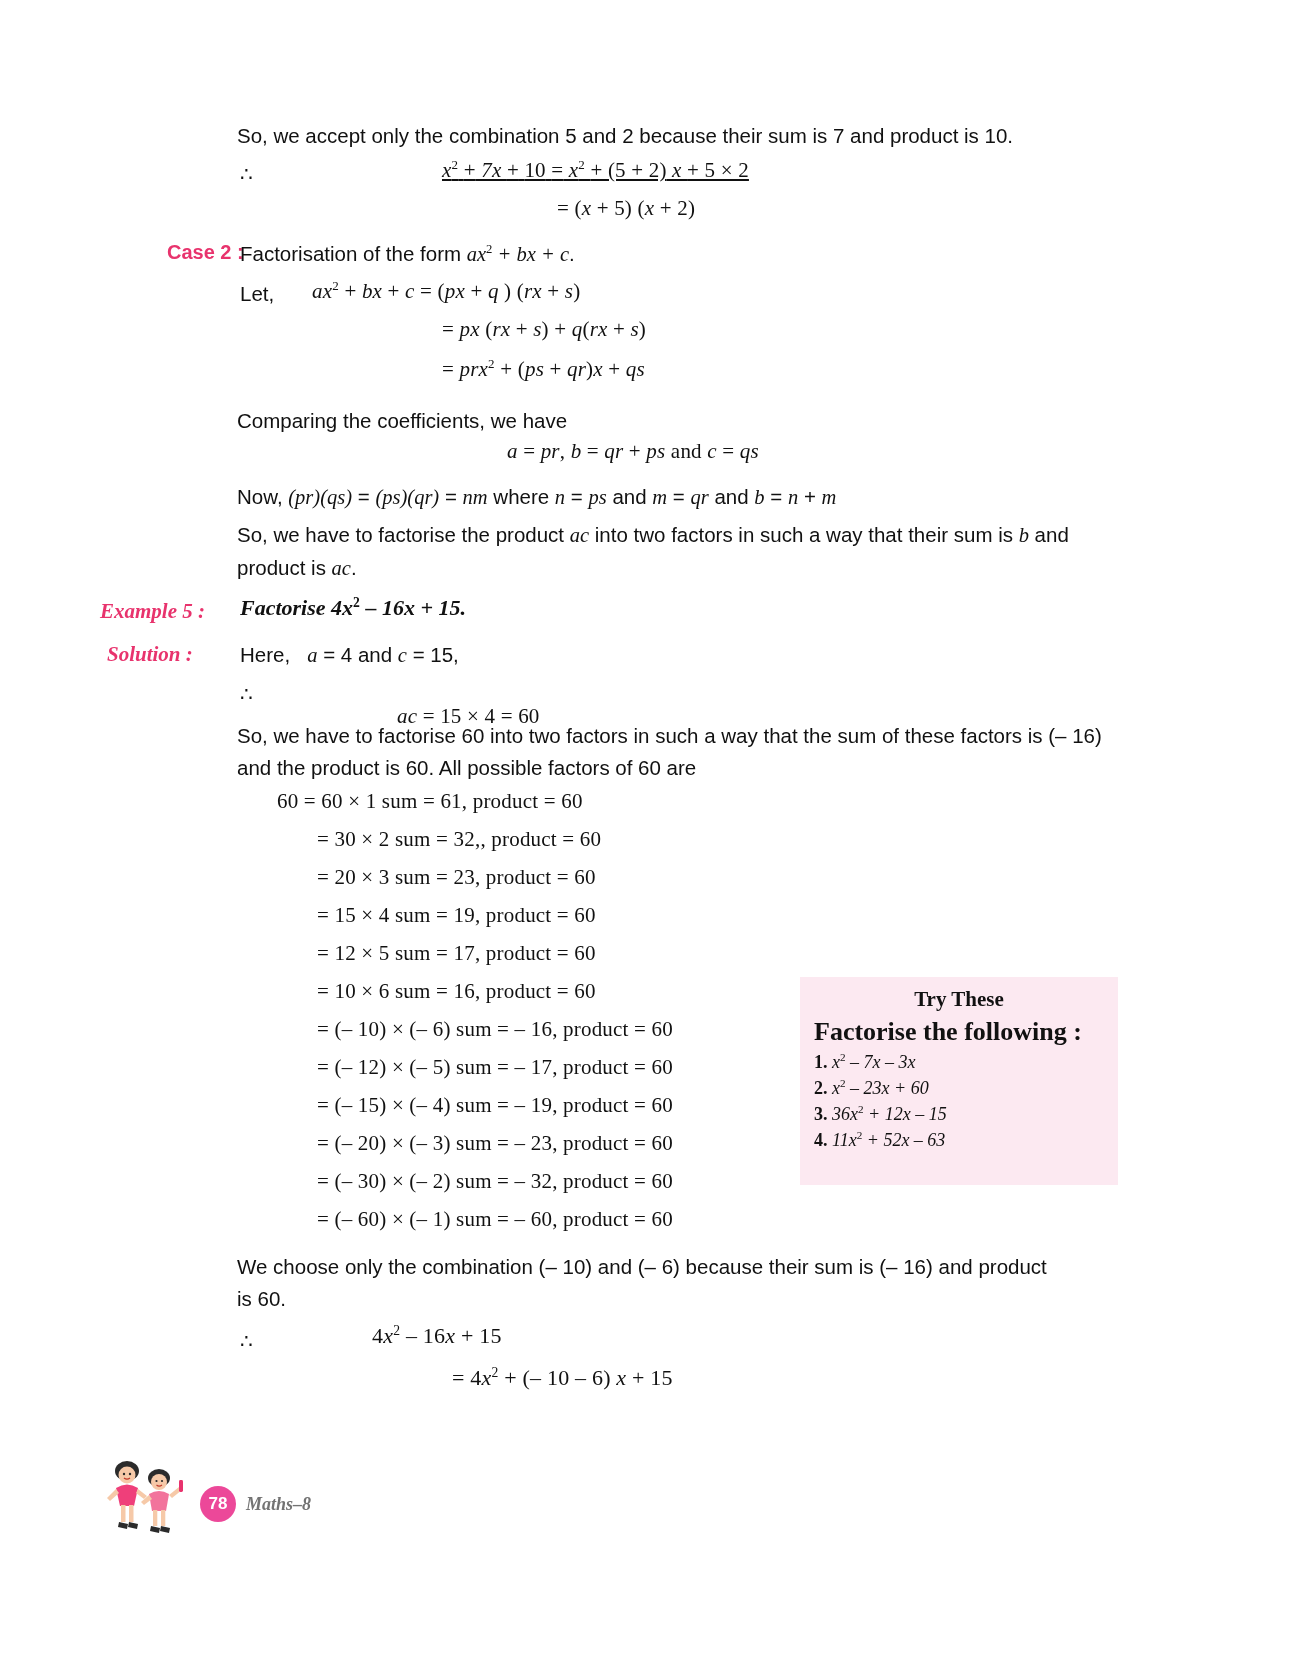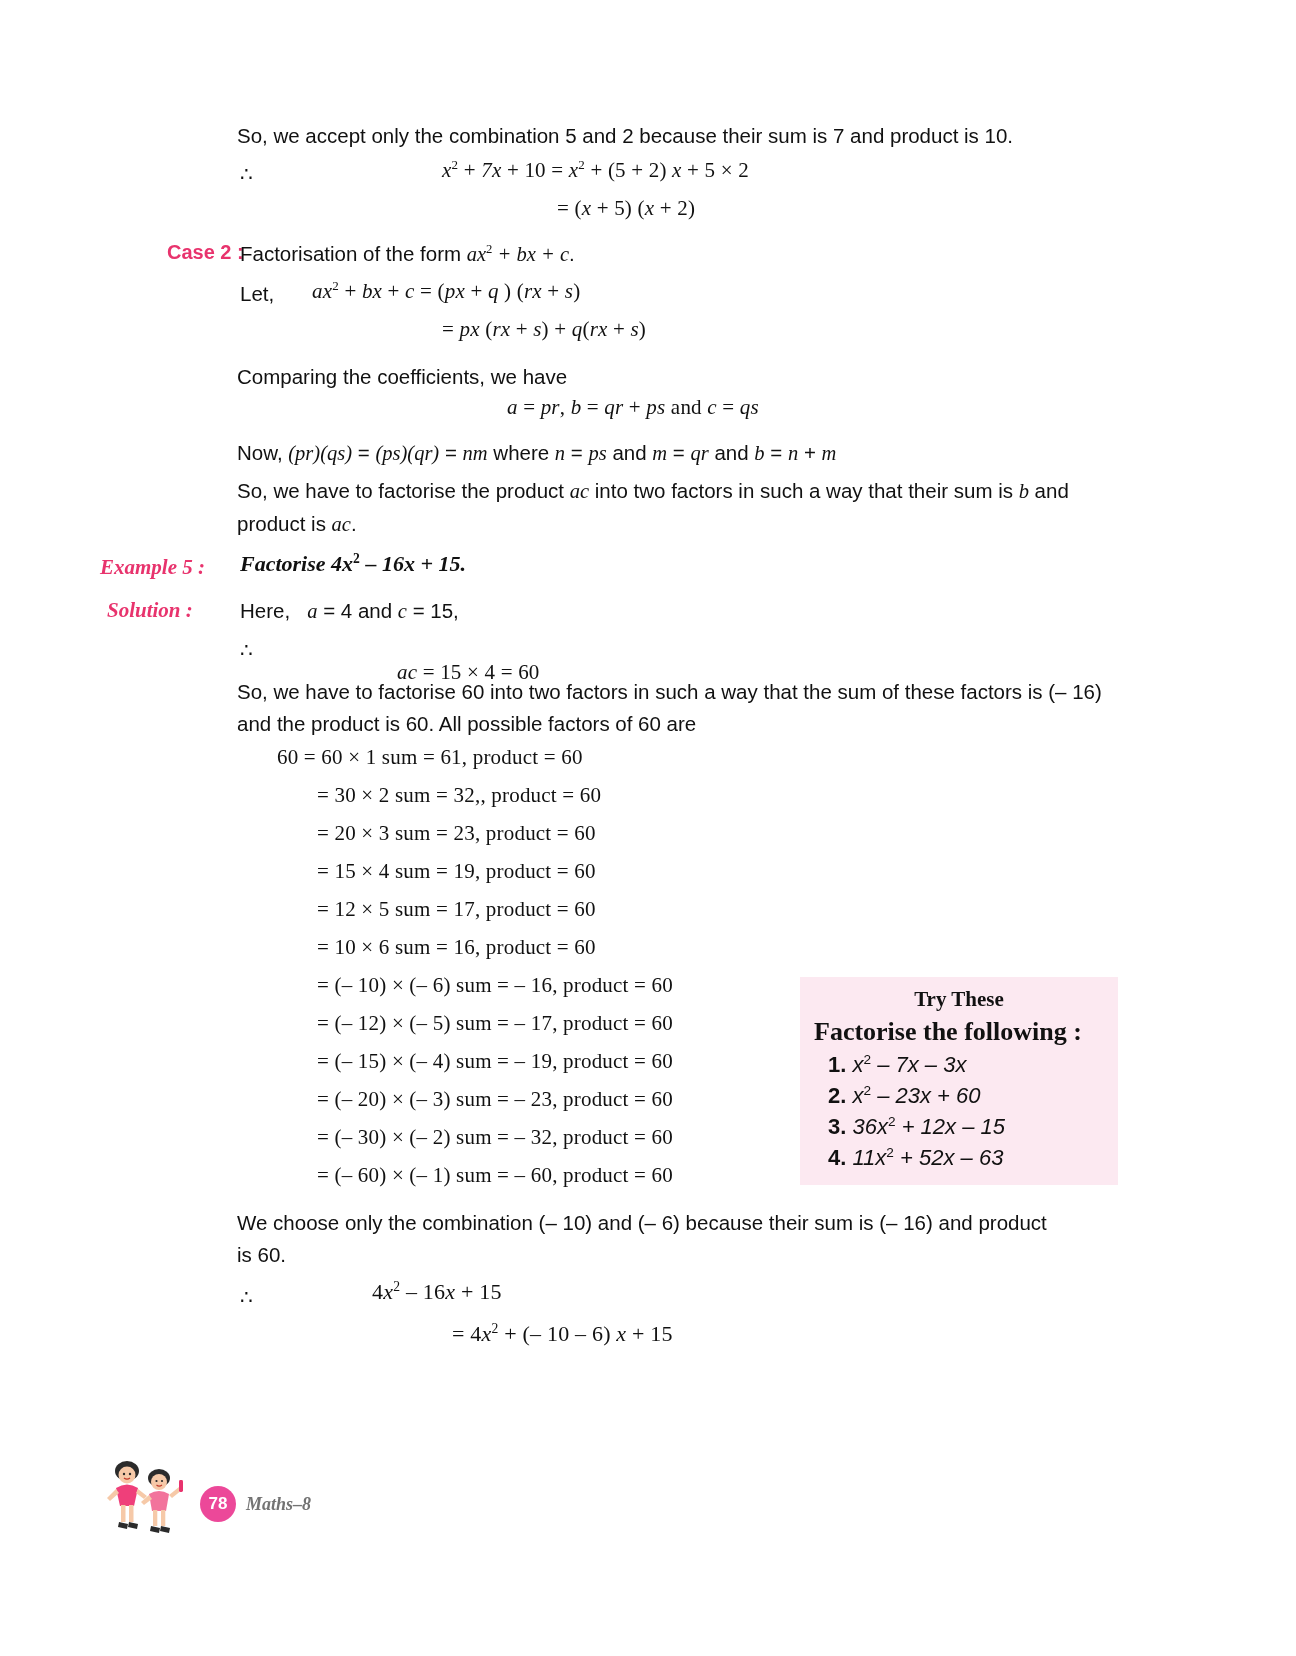--- a/index.html
+++ b/index.html
@@ -96,24 +96,24 @@
     font-size: 21px;
     margin-bottom: 5px;
   }
   .try-sub {
     font-family: "Liberation Serif", serif;
     font-weight: bold;
     font-size: 26px;
     margin-bottom: 4px;
   }
   .try-item {
-    font-family: Liberation Sans, sans-serif;
-    font-size: 22px;
-    font-weight: bold;
-    margin: 5px 0 0 14px;
+    font-family: Liberation Serif, serif;
+    font-size: 18px;
+    font-weight: bold;
+    margin: 5px 0 0 0;
     white-space: nowrap;
   }
   .try-item .m { font-style: italic; font-weight: normal; }
 
   
   .footer {
     position: absolute;
     left: 96px;
     bottom: 118px;
     height: 80px;
@@ -157,21 +157,21 @@
 <body>
 
 <div class="page">
 
   <div class="body-col">
 
     <p class="para">So, we accept only the combination 5 and 2 because  their sum is 7 and product is 10.</p>
 
     <div style="position:relative;height:42px;">
       <span class="therefore" style="position:absolute;left:3px;top:8px;">∴</span>
-      <span class="mathline" style="position:absolute;left:205px;top:4px;">
+      <span class="mathline" style="position:absolute;left:205px;top:4px;text-decoration:underline;">
         x<sup class="exp up">2</sup> <span class="up">+</span> 7x <span class="up">+</span> <span class="up">10</span> <span class="up">=</span> x<sup class="exp up">2</sup> <span class="up">+ (5 + 2)</span> x <span class="up">+ 5 × 2</span>
       </span>
     </div>
 
     <div style="position:relative;height:40px;">
       <span class="mathline" style="position:absolute;left:320px;top:0px;">
         <span class="up">= (</span>x<span class="up"> + 5) (</span>x<span class="up"> + 2)</span>
       </span>
     </div>
 
@@ -185,20 +185,25 @@
     <div style="position:relative;height:40px;">
       <span class="para" style="position:absolute;left:3px;top:1px;">Let,</span>
       <span class="mathline" style="position:absolute;left:75px;top:2px;">
         ax<sup class="exp up">2</sup> <span class="up">+</span> bx <span class="up">+</span> c <span class="up">= (</span>px <span class="up">+</span> q <span class="up">) (</span>rx <span class="up">+</span> s<span class="up">)</span>
       </span>
     </div>
 
     <div style="position:relative;height:40px;">
       <span class="mathline" style="position:absolute;left:205px;top:0;">
         <span class="up">=</span> px <span class="up">(</span>rx <span class="up">+</span> s<span class="up">) +</span> q<span class="up">(</span>rx <span class="up">+</span> s<span class="up">)</span>
+      </span>
+    </div>
+    <div style="position:relative;height:44px;">
+      <span class="mathline" style="position:absolute;left:205px;top:0;">
+        <span class="up">=</span> prx<sup class="exp up">2</sup> <span class="up">+ (</span>ps <span class="up">+</span> qr<span class="up">)</span>x <span class="up">+</span> qs
       </span>
     </div>
 
     <p class="para" style="margin-top:4px;">Comparing the coefficients, we have</p>
 
     <div style="position:relative;height:40px;">
       <span class="mathline" style="position:absolute;left:270px;top:0;">
         a <span class="up">=</span> pr<span class="up">,</span> b <span class="up">=</span> qr <span class="up">+</span> ps <span class="up serif" style="font-style:normal">and</span> c <span class="up">=</span> qs
       </span>
     </div>

